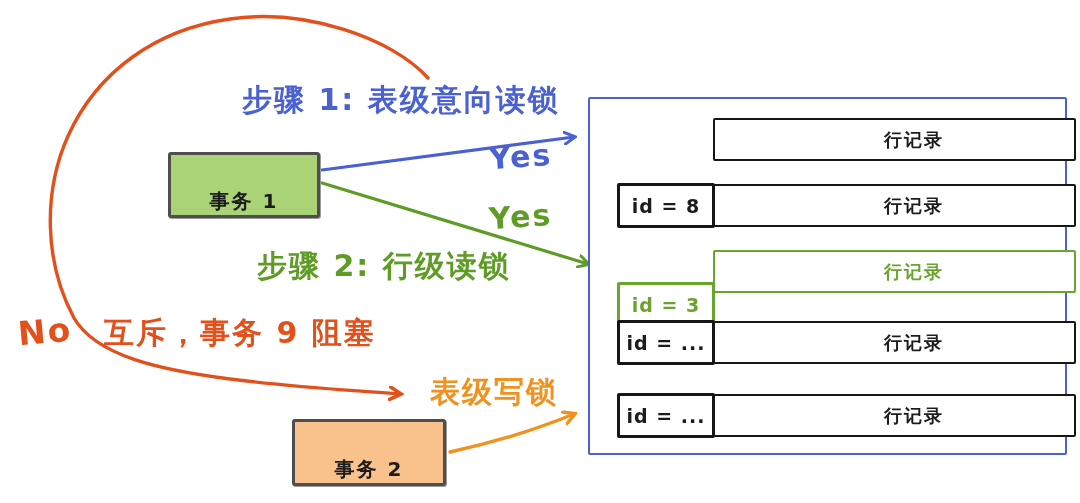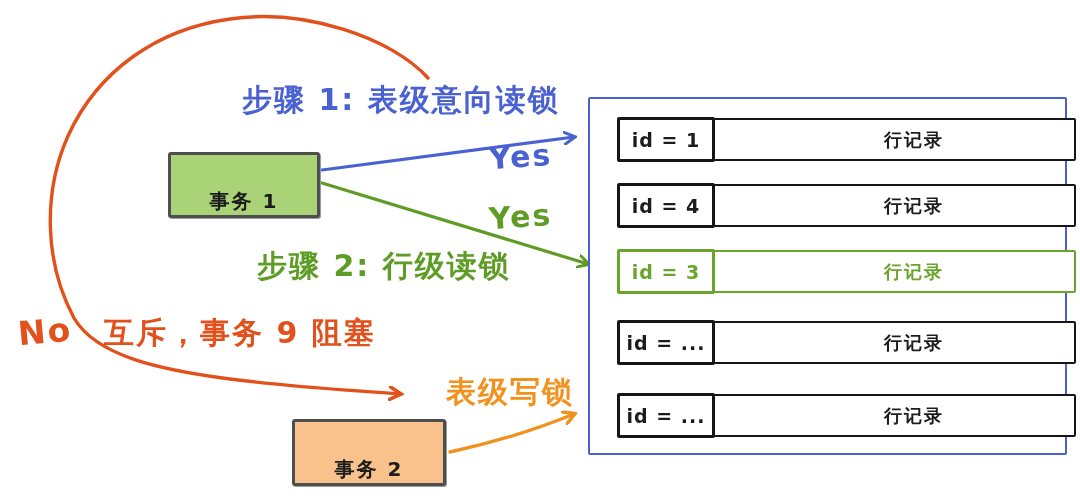--- a/index.html
+++ b/index.html
@@ -27,21 +27,21 @@
            border:2px solid #4a61d1;border-radius:2px;background:#ffffff;}
   .trow{position:absolute;left:0;width:100%;height:45px;}
   .idbox{position:absolute;left:27px;top:0;width:92px;height:39px;
          border:3px solid #161616;border-radius:2px;background:#fff;z-index:2;
          display:flex;align-items:center;justify-content:center;
          font-size:19px;font-weight:bold;color:#1c1c1c;letter-spacing:1px;}
   .recbox{position:absolute;left:123px;top:1px;width:320px;height:39px;
           border:2px solid #161616;border-radius:2px;background:#fff;
           display:flex;align-items:center;justify-content:center;
           font-size:18px;font-weight:bold;color:#1c1c1c;letter-spacing:2px;padding-left:39px;}
-  .trow.hl .idbox{border-color:#6aa42c;color:#6aa42c;}
+  .trow.hl .idbox{border-color:#6aa42c;color:#6aa42c;margin-top:33px;}
   .trow.hl .recbox{border-color:#6aa42c;color:#6aa42c;}
 
   svg.wires{position:absolute;left:0;top:0;pointer-events:none;}
 </style>
 </head>
 <body>
 
 <svg class="wires" width="1080" height="503" viewBox="0 0 1080 503">
   <defs>
     <marker id="ah-blue" viewBox="0 0 12 12" refX="9" refY="6" markerWidth="14" markerHeight="14" orient="auto" markerUnits="userSpaceOnUse">
@@ -68,37 +68,36 @@
 
   <path d="M 450 452 Q 515 438 574 414" fill="none" stroke="#f1921e" stroke-width="3.4" stroke-linecap="round" marker-end="url(#ah-orange)"></path>
 </svg>
 
 <div class="lbl cn blue" style="left:242px;top:80px;">步骤 1: 表级意向读锁</div>
 <div class="lbl en blue" style="left:489px;top:139px;transform:rotate(-4deg);">Yes</div>
 <div class="lbl en green" style="left:489px;top:199px;transform:rotate(-4deg);">Yes</div>
 <div class="lbl cn green" style="left:257px;top:246px;">步骤 2: 行级读锁</div>
 <div class="lbl en orangered" style="left:18px;top:312px;font-size:33px;transform:rotate(-5deg);">No</div>
 <div class="lbl cn orangered" style="left:104px;top:313px;">互斥，事务 9 阻塞</div>
-<div class="lbl cn orange" style="left:430px;top:372px;margin-left:16px;">表级写锁</div>
+<div class="lbl cn orange" style="left:430px;top:372px;">表级写锁</div>
 
 <div class="txbox" id="tx1">
   <span>事务 1</span>
 </div>
 <div class="txbox" id="tx2">
   <span>事务 2</span>
 </div>
 
 <div class="dbtable">
   <div>
       <div class="trow" style="top: 18px;">
-        <div class="idbox">id = 1</div>
         <div class="recbox">行记录</div>
       </div>
       <div class="trow" style="top: 84px;">
-        <div class="idbox">id = 4</div>
+        <div class="idbox">id = 8</div>
         <div class="recbox">行记录</div>
       </div>
       <div class="trow hl" style="top: 150px;">
         <div class="idbox">id = 3</div>
         <div class="recbox">行记录</div>
       </div>
       <div class="trow" style="top: 221px;">
         <div class="idbox">id = ...</div>
         <div class="recbox">行记录</div>
       </div>

